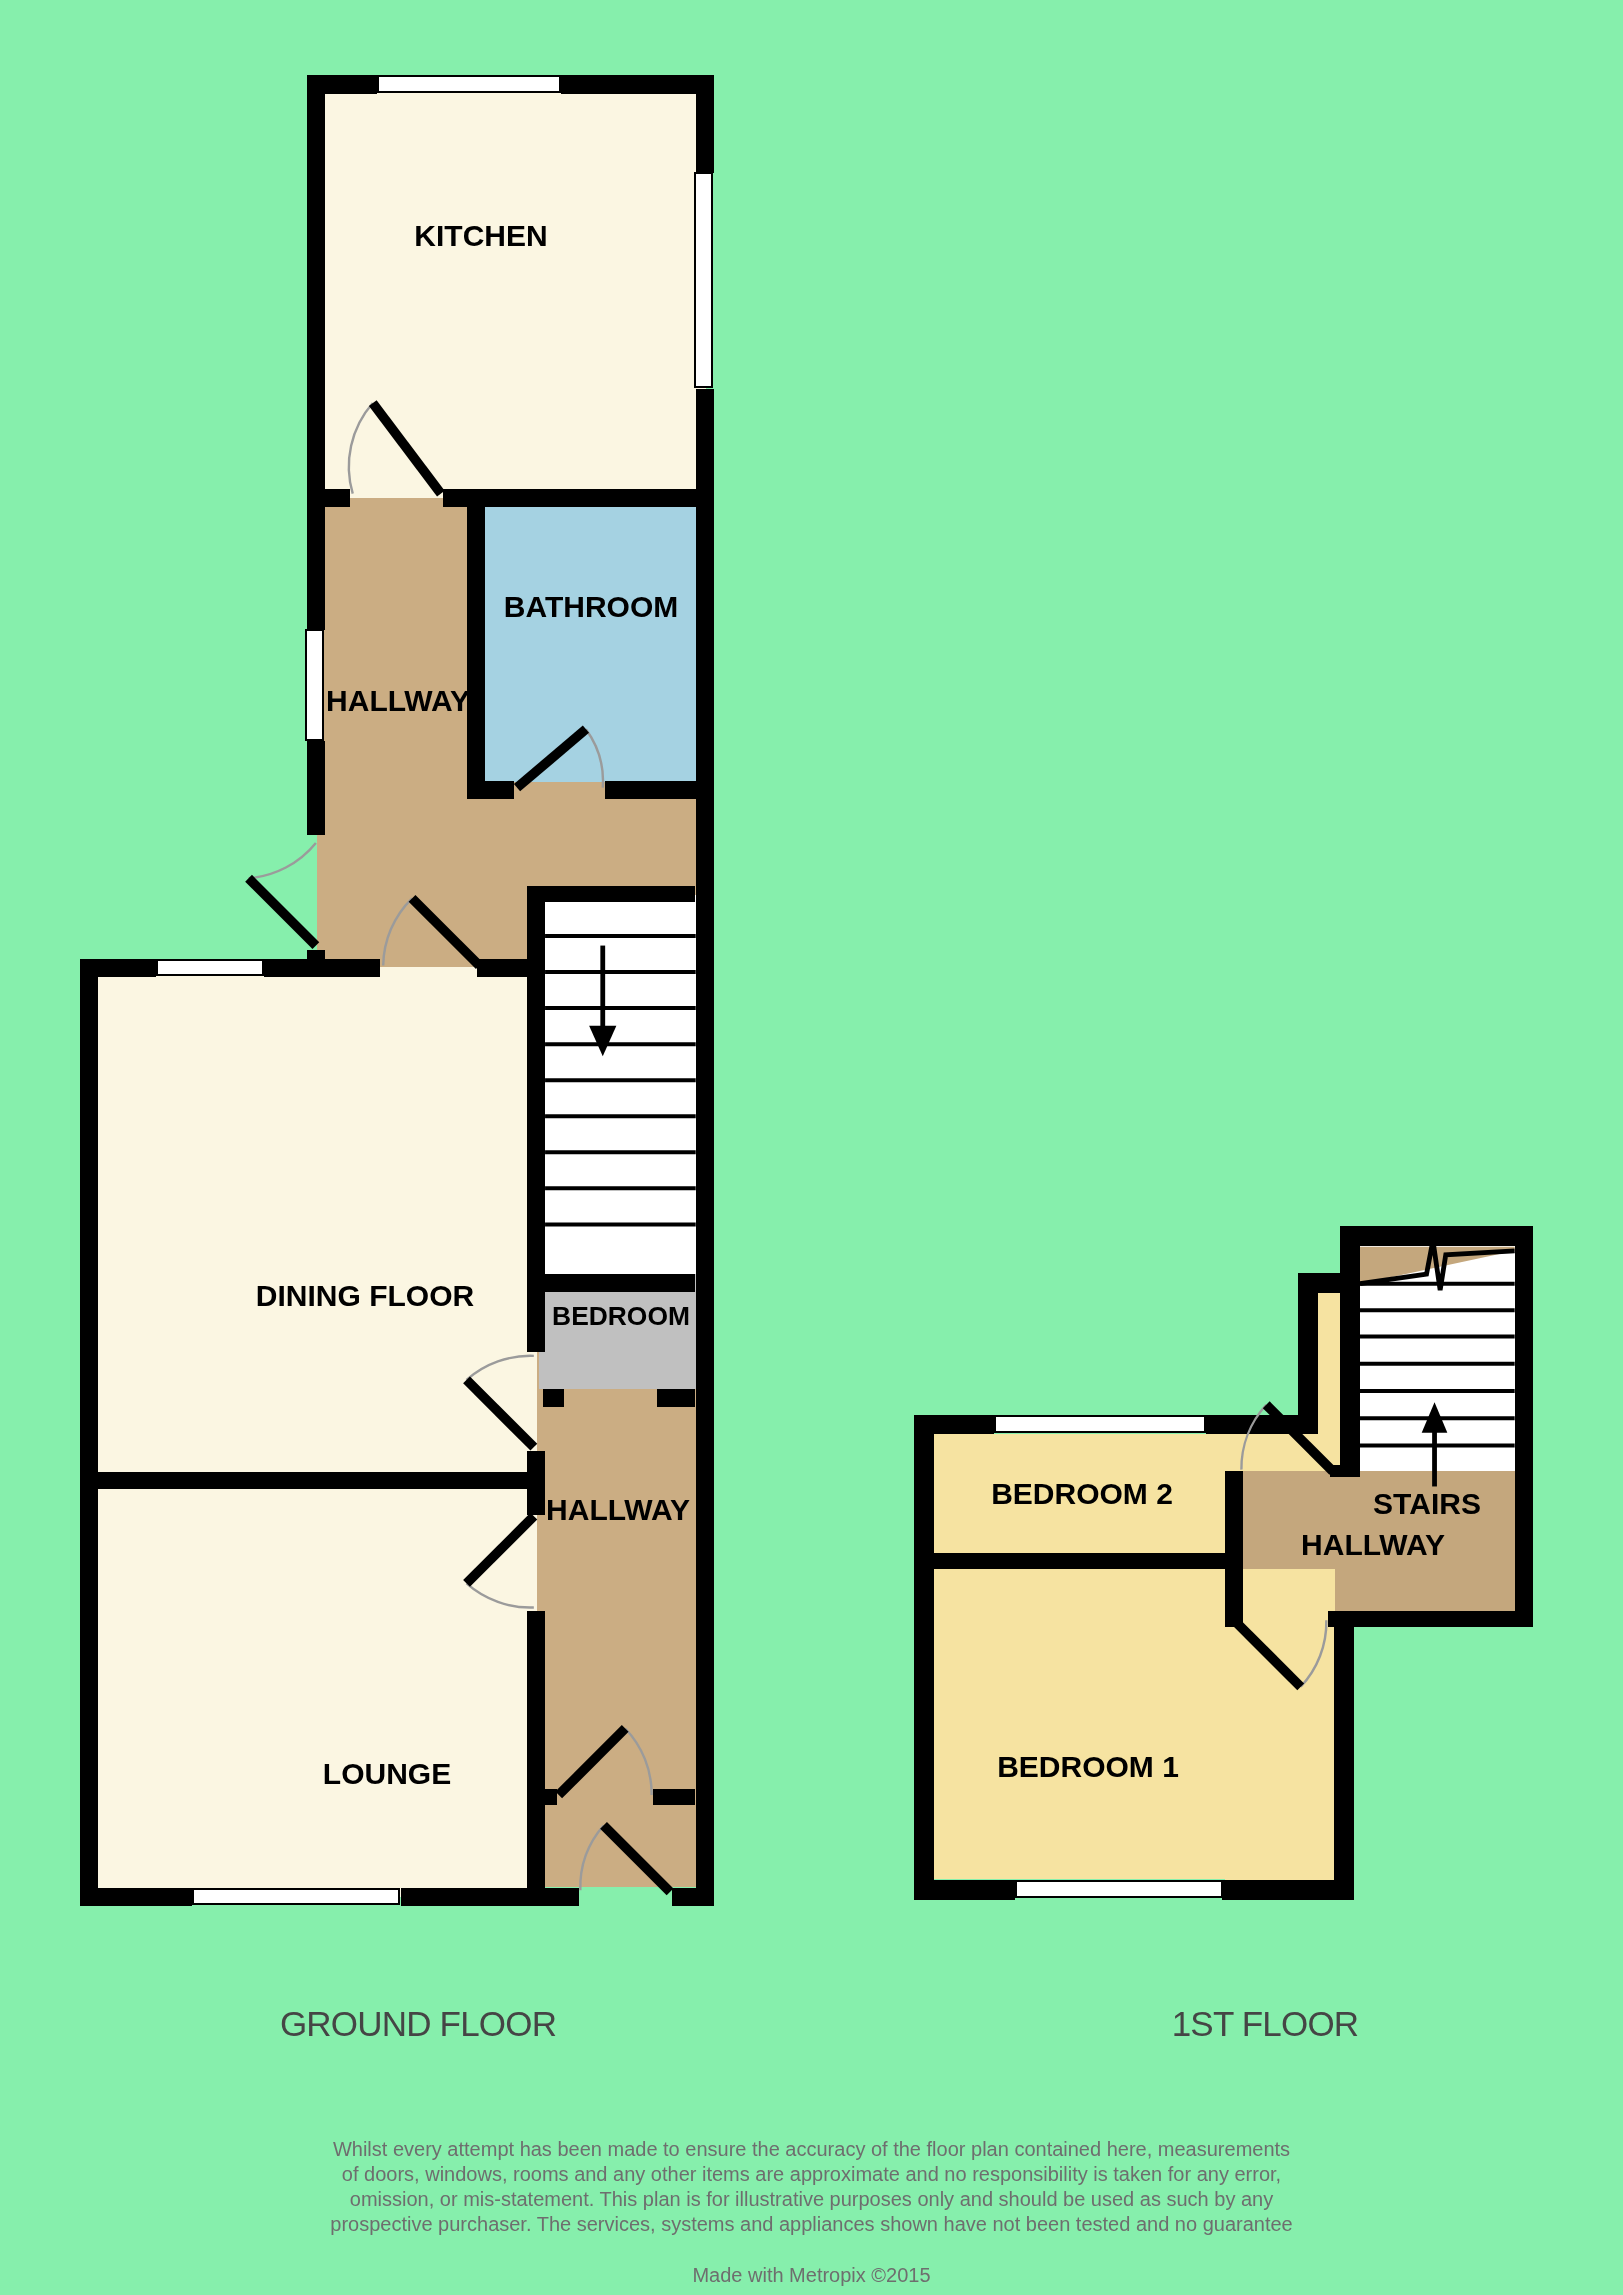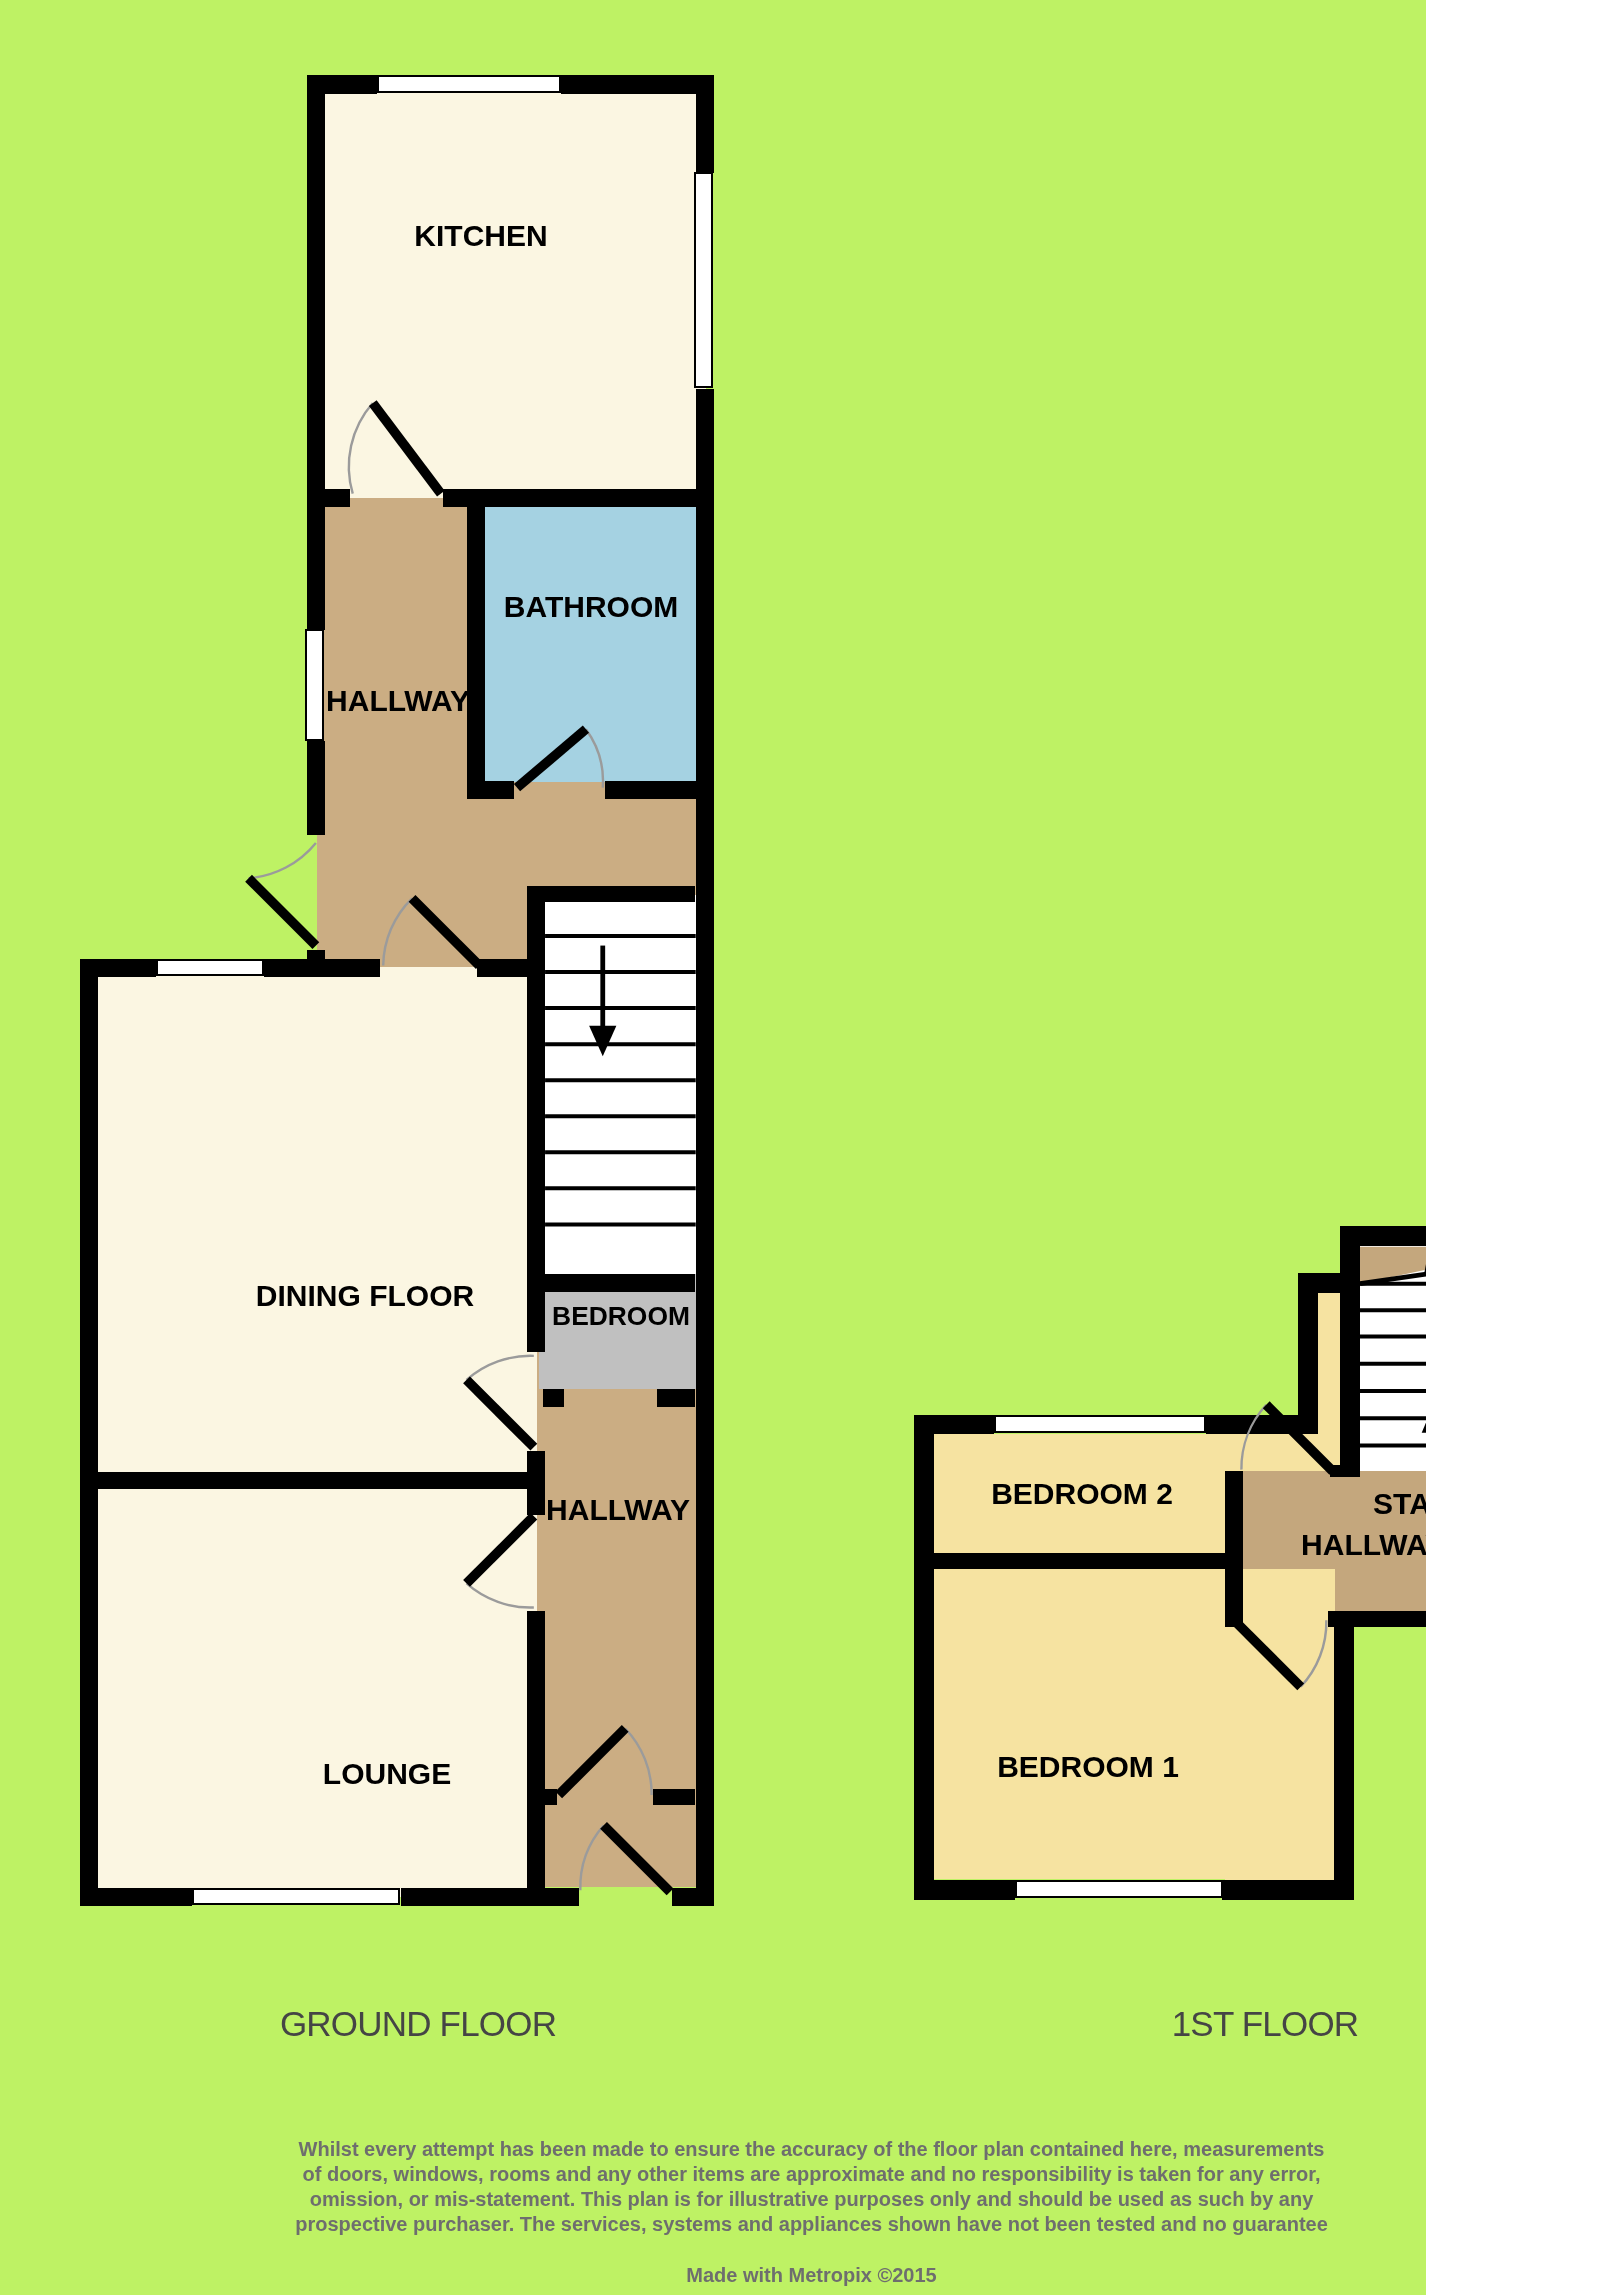--- a/index.html
+++ b/index.html
@@ -1,28 +1,28 @@
 <!DOCTYPE html>
 <html style="font-size:13px"><head>
 <meta charset="utf-8">
 <style>
   html,body{margin:0;padding:0;background:#ffffff;}
-  .plan{position:relative;width:1426px;height:2295px;background:#bef264;overflow:hidden;
+  .plan{position:relative;width:1623px;height:2295px;background:#86efac;overflow:hidden;
         font-family:"Liberation Sans", sans-serif;}
   .r{position:absolute;}
   .wall{position:absolute;background:#000000;}
   .win{position:absolute;background:#ffffff;border:2.4px solid #000000;box-sizing:border-box;}
   .overlay{position:absolute;left:0;top:0;}
   .lbl{position:absolute;transform:translate(-50%,-50%);font-weight:bold;font-size:30px;
        color:#000;white-space:nowrap;letter-spacing:0px;}
   .lbl.small{font-size:26.4px;}
   .floorlbl{position:absolute;transform:translate(-50%,-50%);font-size:35px;color:#454545;
        white-space:nowrap;letter-spacing:-0.8px;}
   .disc{position:absolute;width:1623px;text-align:center;font-size:20px;color:#6e6e6e;
-       white-space:nowrap;transform:translateY(-50%);font-weight:bold;}
+       white-space:nowrap;transform:translateY(-50%);}
 </style>
 </head>
 <body>
 
 <div class="plan">
 
   <div class="r" style="left:317px;top:489px;width:385px;height:481px;background:#CBAD83"></div>
   <div class="r" style="left:527px;top:895px;width:174px;height:992px;background:#CBAD83"></div>
   <div class="r" style="left:317px;top:84px;width:389px;height:414px;background:#FBF6E2"></div>
   <div class="r" style="left:481px;top:497px;width:216px;height:285px;background:#A5D2E2"></div>

